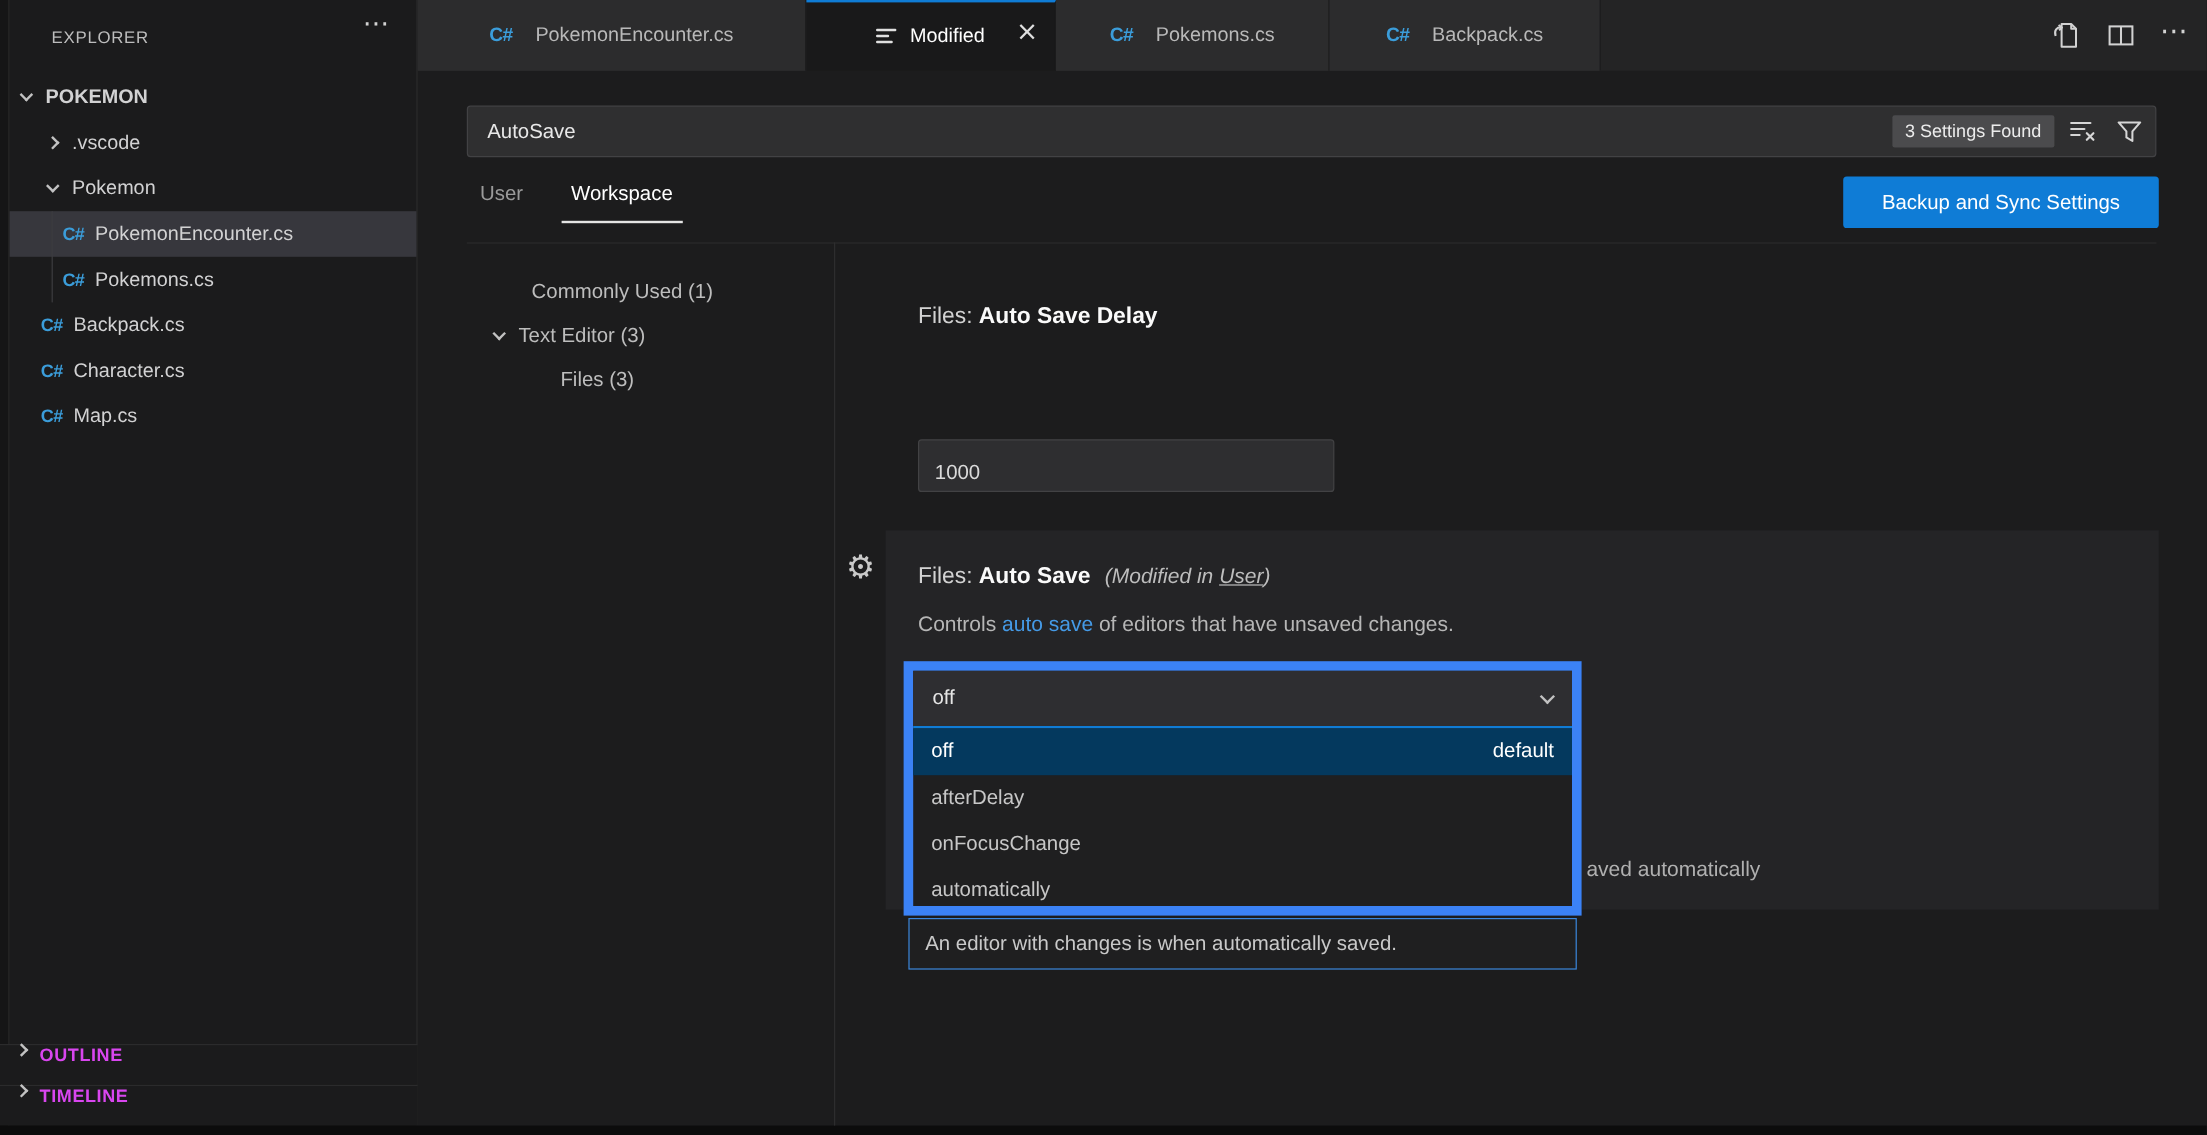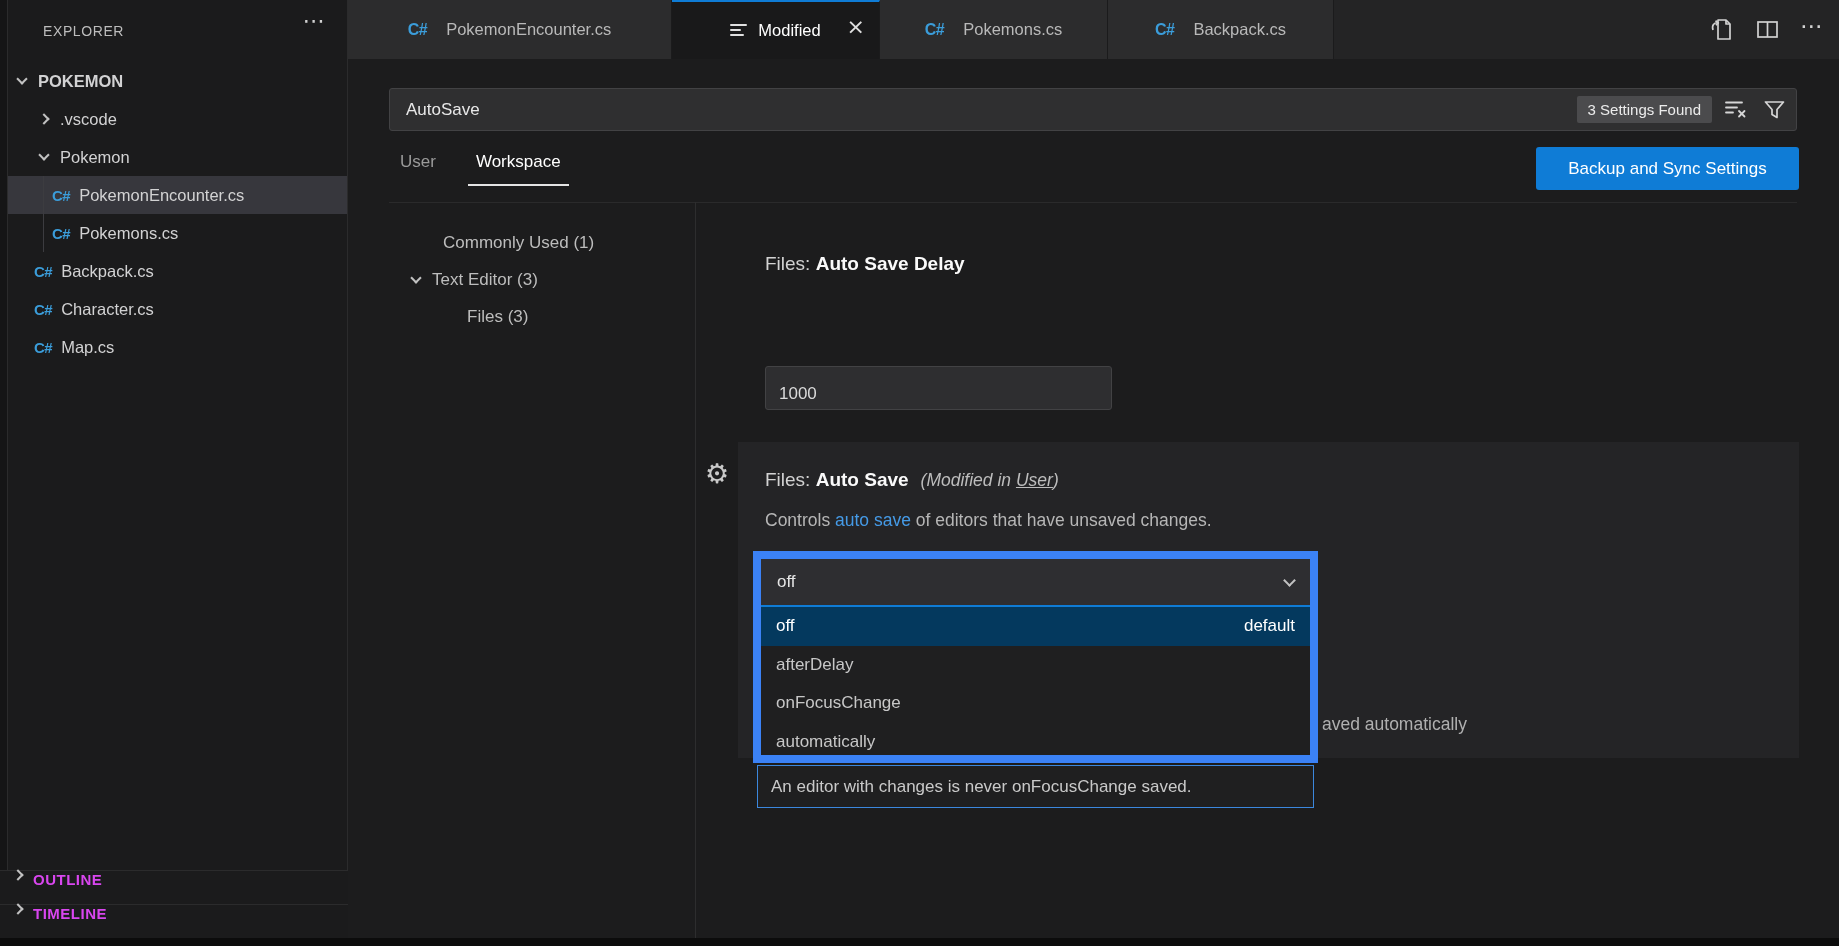--- a/index.html
+++ b/index.html
@@ -275,13 +275,13 @@
     <span>afterDelay</span>
   </div>
   <div class="opt">
     <span>onFocusChange</span>
   </div>
   <div class="opt">
     <span>automatically</span>
   </div>
 </div>
 
-<div class="abs hint-box">An editor with changes is never onFocusChange saved.</div>
+<div class="abs hint-box">An editor with changes is when automatically saved.</div>
 
 </body></html>

